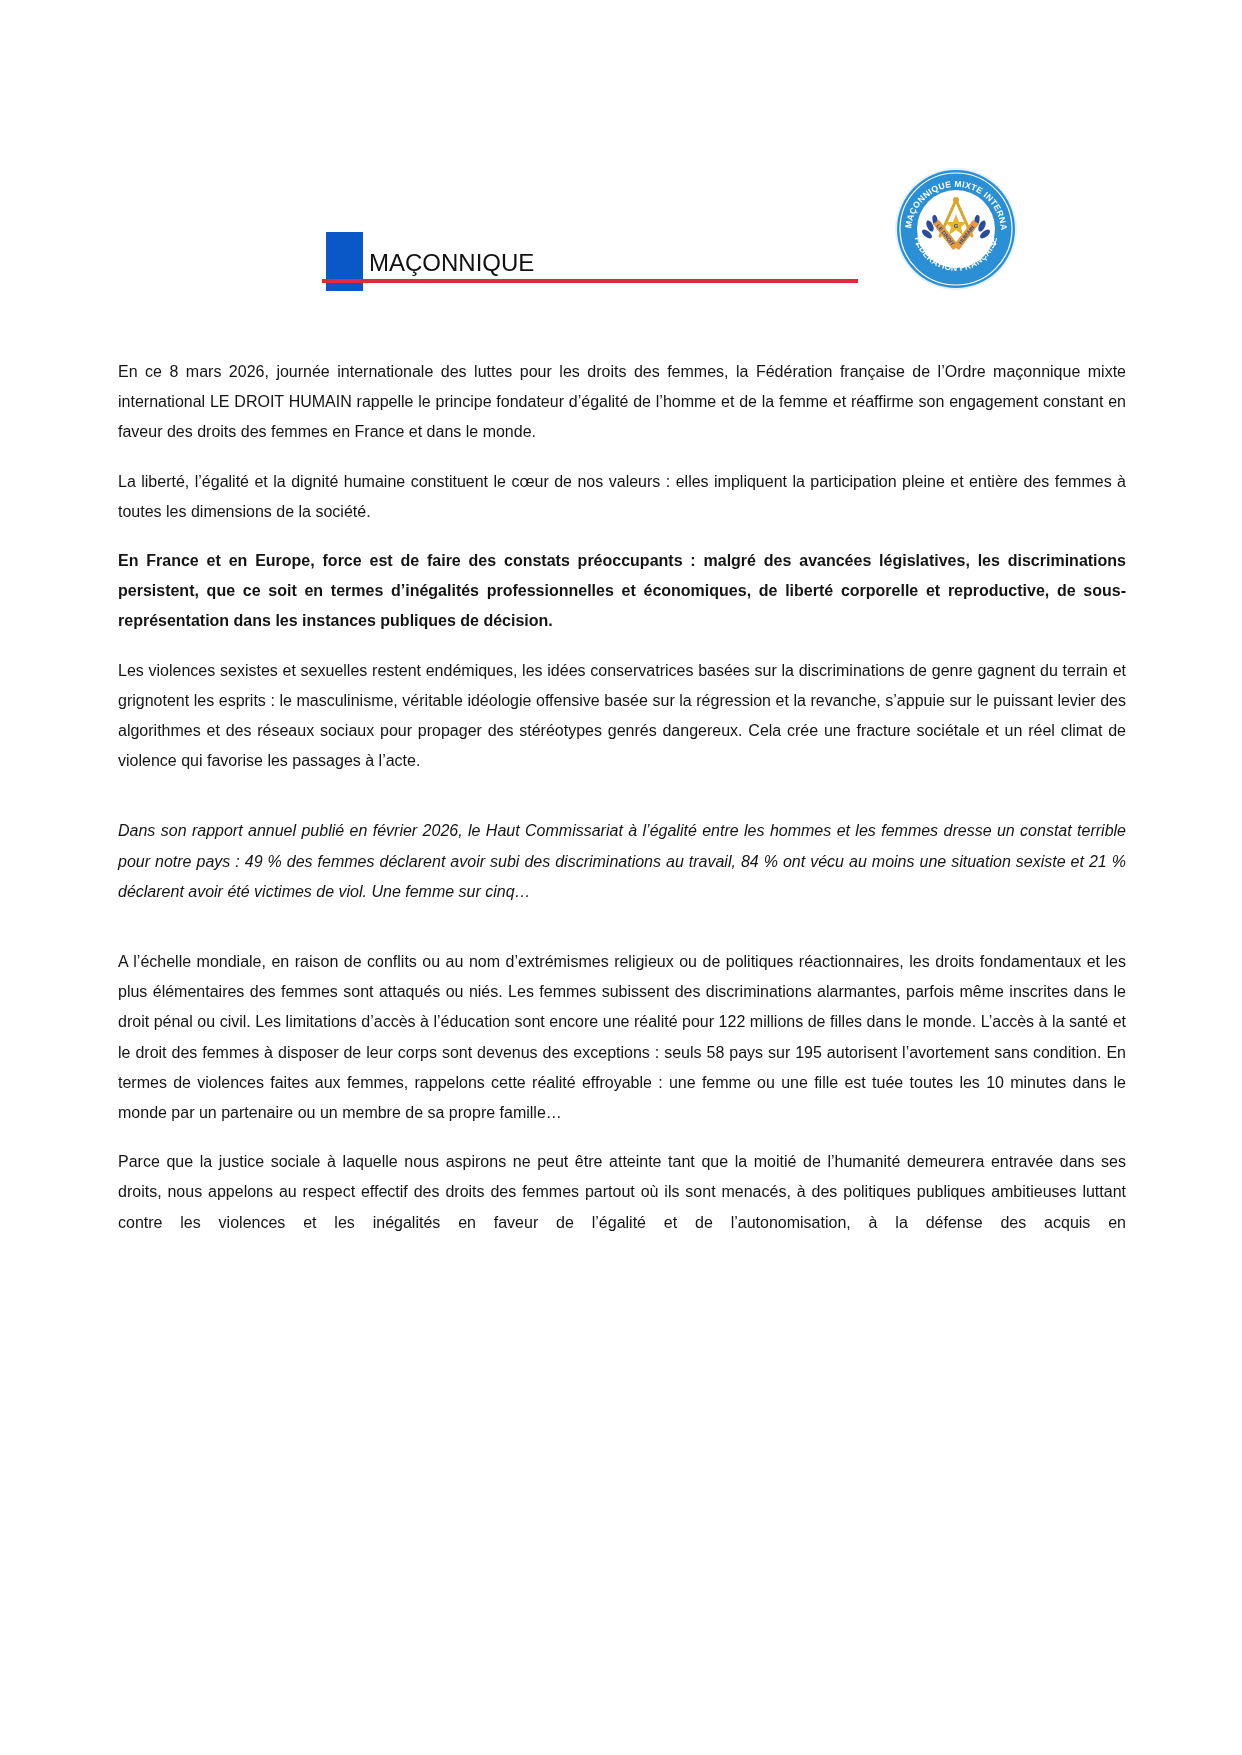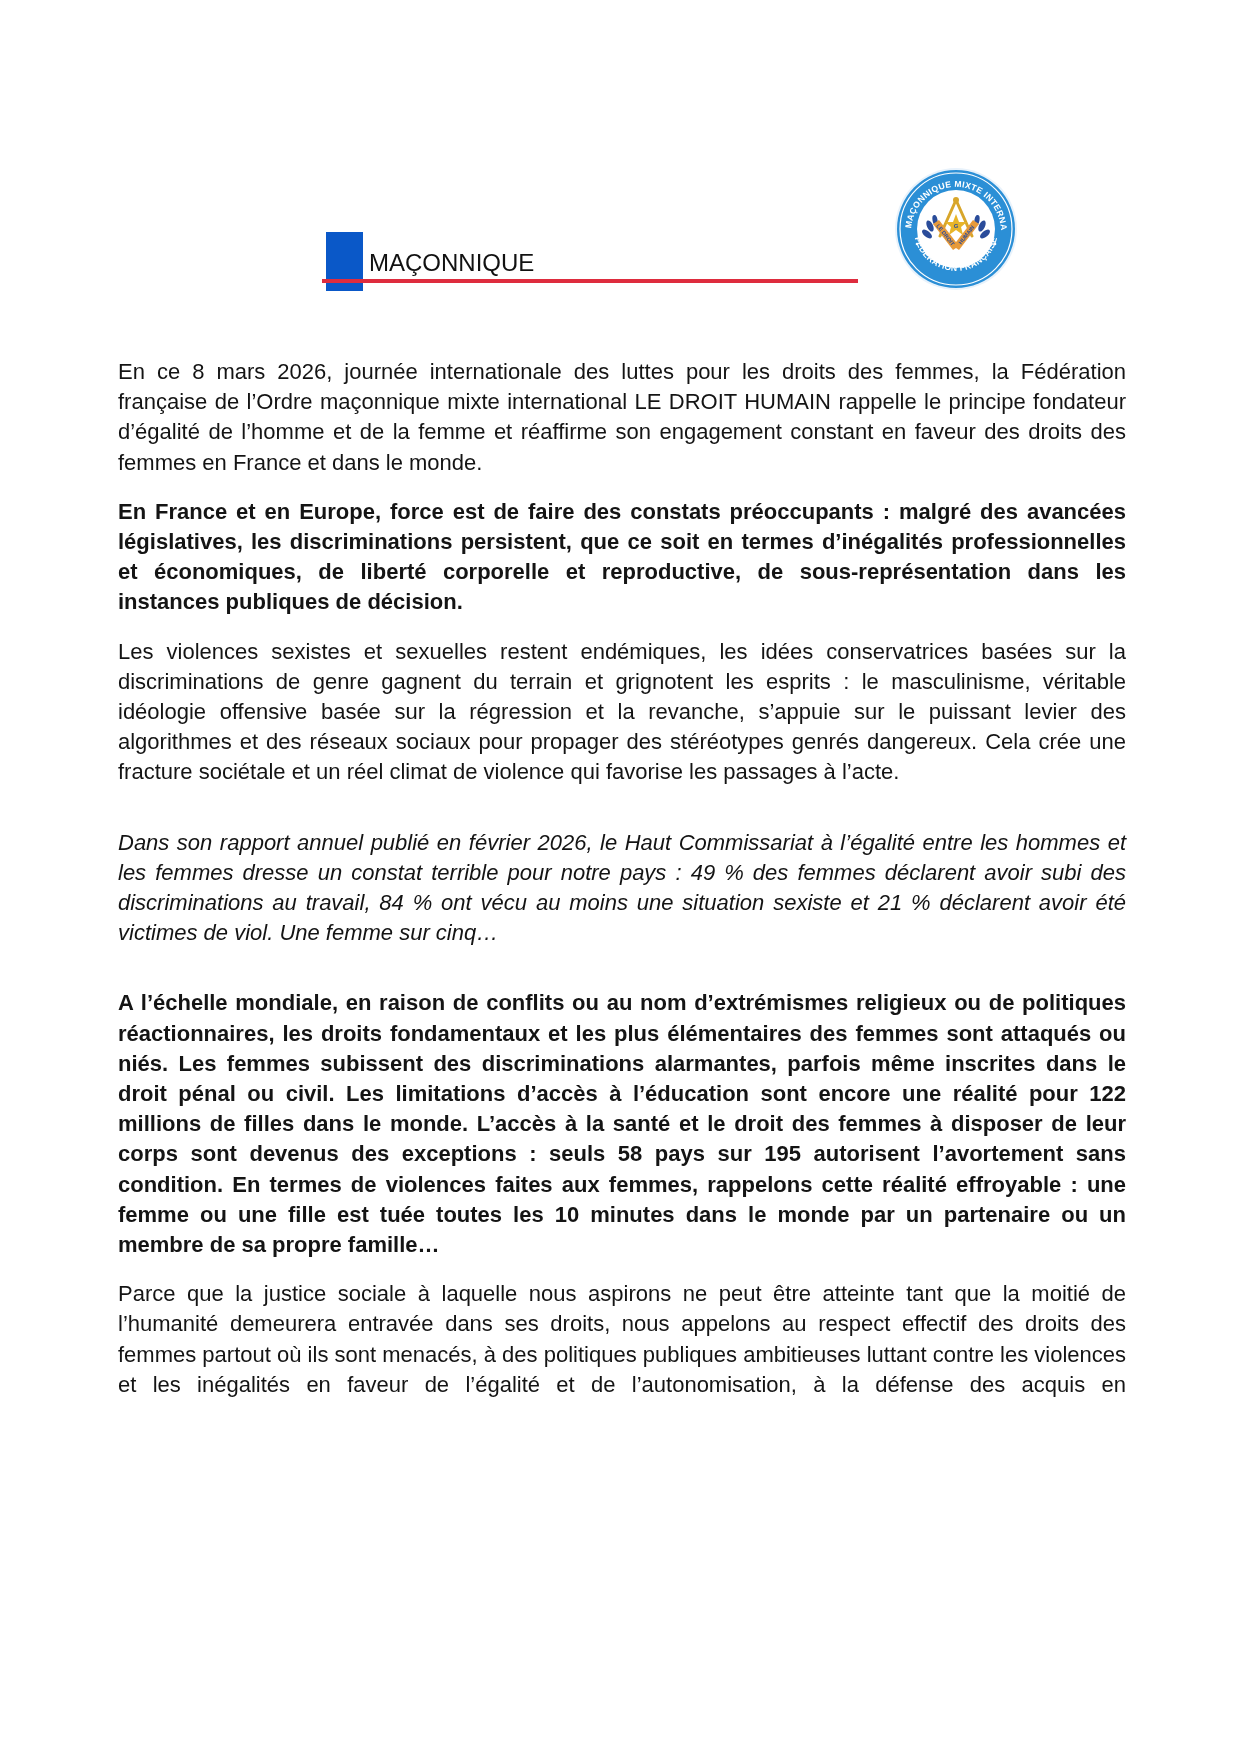--- a/index.html
+++ b/index.html
@@ -52,34 +52,34 @@
       left: 893px;
       top: 166px;
       width: 126px;
       height: 126px;
     }
     .body-text {
       position: absolute;
       left: 118px;
       top: 357px;
       width: 1008px;
-      font-size: 22px;
+      font-size: 16px;
       line-height: 30.2px;
       text-align: justify;
       color: #141414;
     }
     .body-text p {
       margin: 0;
     }
     .p1 { margin-bottom: 19px !important; }
     .p2 { margin-bottom: 19px !important; }
     .p3 { margin-bottom: 19px !important; font-weight: bold; }
     .p4 { margin-bottom: 40px !important; }
     .p5 { margin-bottom: 40px !important; font-style: italic; }
-    .p6 { margin-bottom: 19px !important; font-weight: bold; }
+    .p6 { margin-bottom: 19px !important; }
     .p7 { margin-bottom: 19px !important; }
     .p8 { margin-bottom: 0; }
     .last-line-justify {
       text-align-last: justify;
     }
   </style>
 </head>
 <body>
 
 <div class="header">
@@ -127,18 +127,19 @@
       <polygon points="40,58 46,54 66,80 60,84" fill="#e79a3a"></polygon>
       <polygon points="86,58 80,54 60,80 66,84" fill="#e79a3a"></polygon>
       <text x="51" y="70" font-family="Liberation Sans, sans-serif" font-size="5.5" font-weight="bold" fill="#2a4c9a" text-anchor="middle" transform="rotate(52 51 70)">LE DROIT</text>
       <text x="75" y="70" font-family="Liberation Sans, sans-serif" font-size="5.5" font-weight="bold" fill="#2a4c9a" text-anchor="middle" transform="rotate(-52 75 70)">HUMAIN</text>
     </svg>
   </div>
 </div>
 
 <div class="body-text">
   <p class="p1">En ce 8 mars 2026, journée internationale des luttes pour les droits des femmes, la Fédération française de l’Ordre maçonnique mixte international LE DROIT HUMAIN rappelle le principe fondateur d’égalité de l’homme et de la femme et réaffirme son engagement constant en faveur des droits des femmes en France et dans le monde.</p>
+  <p class="p2">La liberté, l’égalité et la dignité humaine constituent le cœur de nos valeurs : elles impliquent la participation pleine et entière des femmes à toutes les dimensions de la société.</p>
   <p class="p3">En France et en Europe, force est de faire des constats préoccupants :  malgré des avancées législatives, les discriminations persistent, que ce soit en termes d’inégalités professionnelles et économiques, de liberté corporelle et reproductive, de sous-représentation dans les instances publiques de décision.</p>
   <p class="p4">Les violences sexistes et sexuelles restent endémiques, les idées conservatrices basées sur la discriminations de genre gagnent du terrain et grignotent les esprits : le masculinisme, véritable idéologie offensive basée sur la régression et la revanche, s’appuie sur le puissant levier des algorithmes et des réseaux sociaux pour propager des stéréotypes genrés dangereux. Cela crée une fracture sociétale et un réel climat de violence qui favorise les passages à l’acte.</p>
   <p class="p5">Dans son rapport annuel publié en février 2026, le Haut Commissariat à l’égalité entre les hommes et les femmes dresse un constat terrible pour notre pays : 49 % des femmes déclarent avoir subi des discriminations au travail, 84 % ont vécu au moins une situation sexiste et 21 % déclarent avoir été victimes de viol. Une femme sur cinq…</p>
   <p class="p6">A l’échelle mondiale, en raison de conflits ou au nom d’extrémismes religieux ou de politiques réactionnaires, les droits fondamentaux et les plus élémentaires des femmes sont attaqués ou niés. Les femmes subissent des discriminations alarmantes, parfois même inscrites dans le droit pénal ou civil. Les limitations d’accès à l’éducation sont encore une réalité pour 122 millions de filles dans le monde. L’accès à la santé et le droit des femmes à disposer de leur corps sont devenus des exceptions : seuls 58 pays sur 195 autorisent l’avortement sans condition. En termes de violences faites aux femmes, rappelons cette réalité effroyable : une femme ou une fille est tuée toutes les 10 minutes dans le monde par un partenaire ou un membre de sa propre famille…</p>
   <p class="p8 last-line-justify">Parce que la justice sociale à laquelle nous aspirons ne peut être atteinte tant que la moitié de l’humanité demeurera entravée dans ses droits, nous appelons au respect effectif des droits des femmes partout où ils sont menacés, à des politiques publiques ambitieuses luttant contre les violences et les inégalités en faveur de l’égalité et de l’autonomisation, à la défense des acquis en</p>
 </div>
 
 </body></html>

